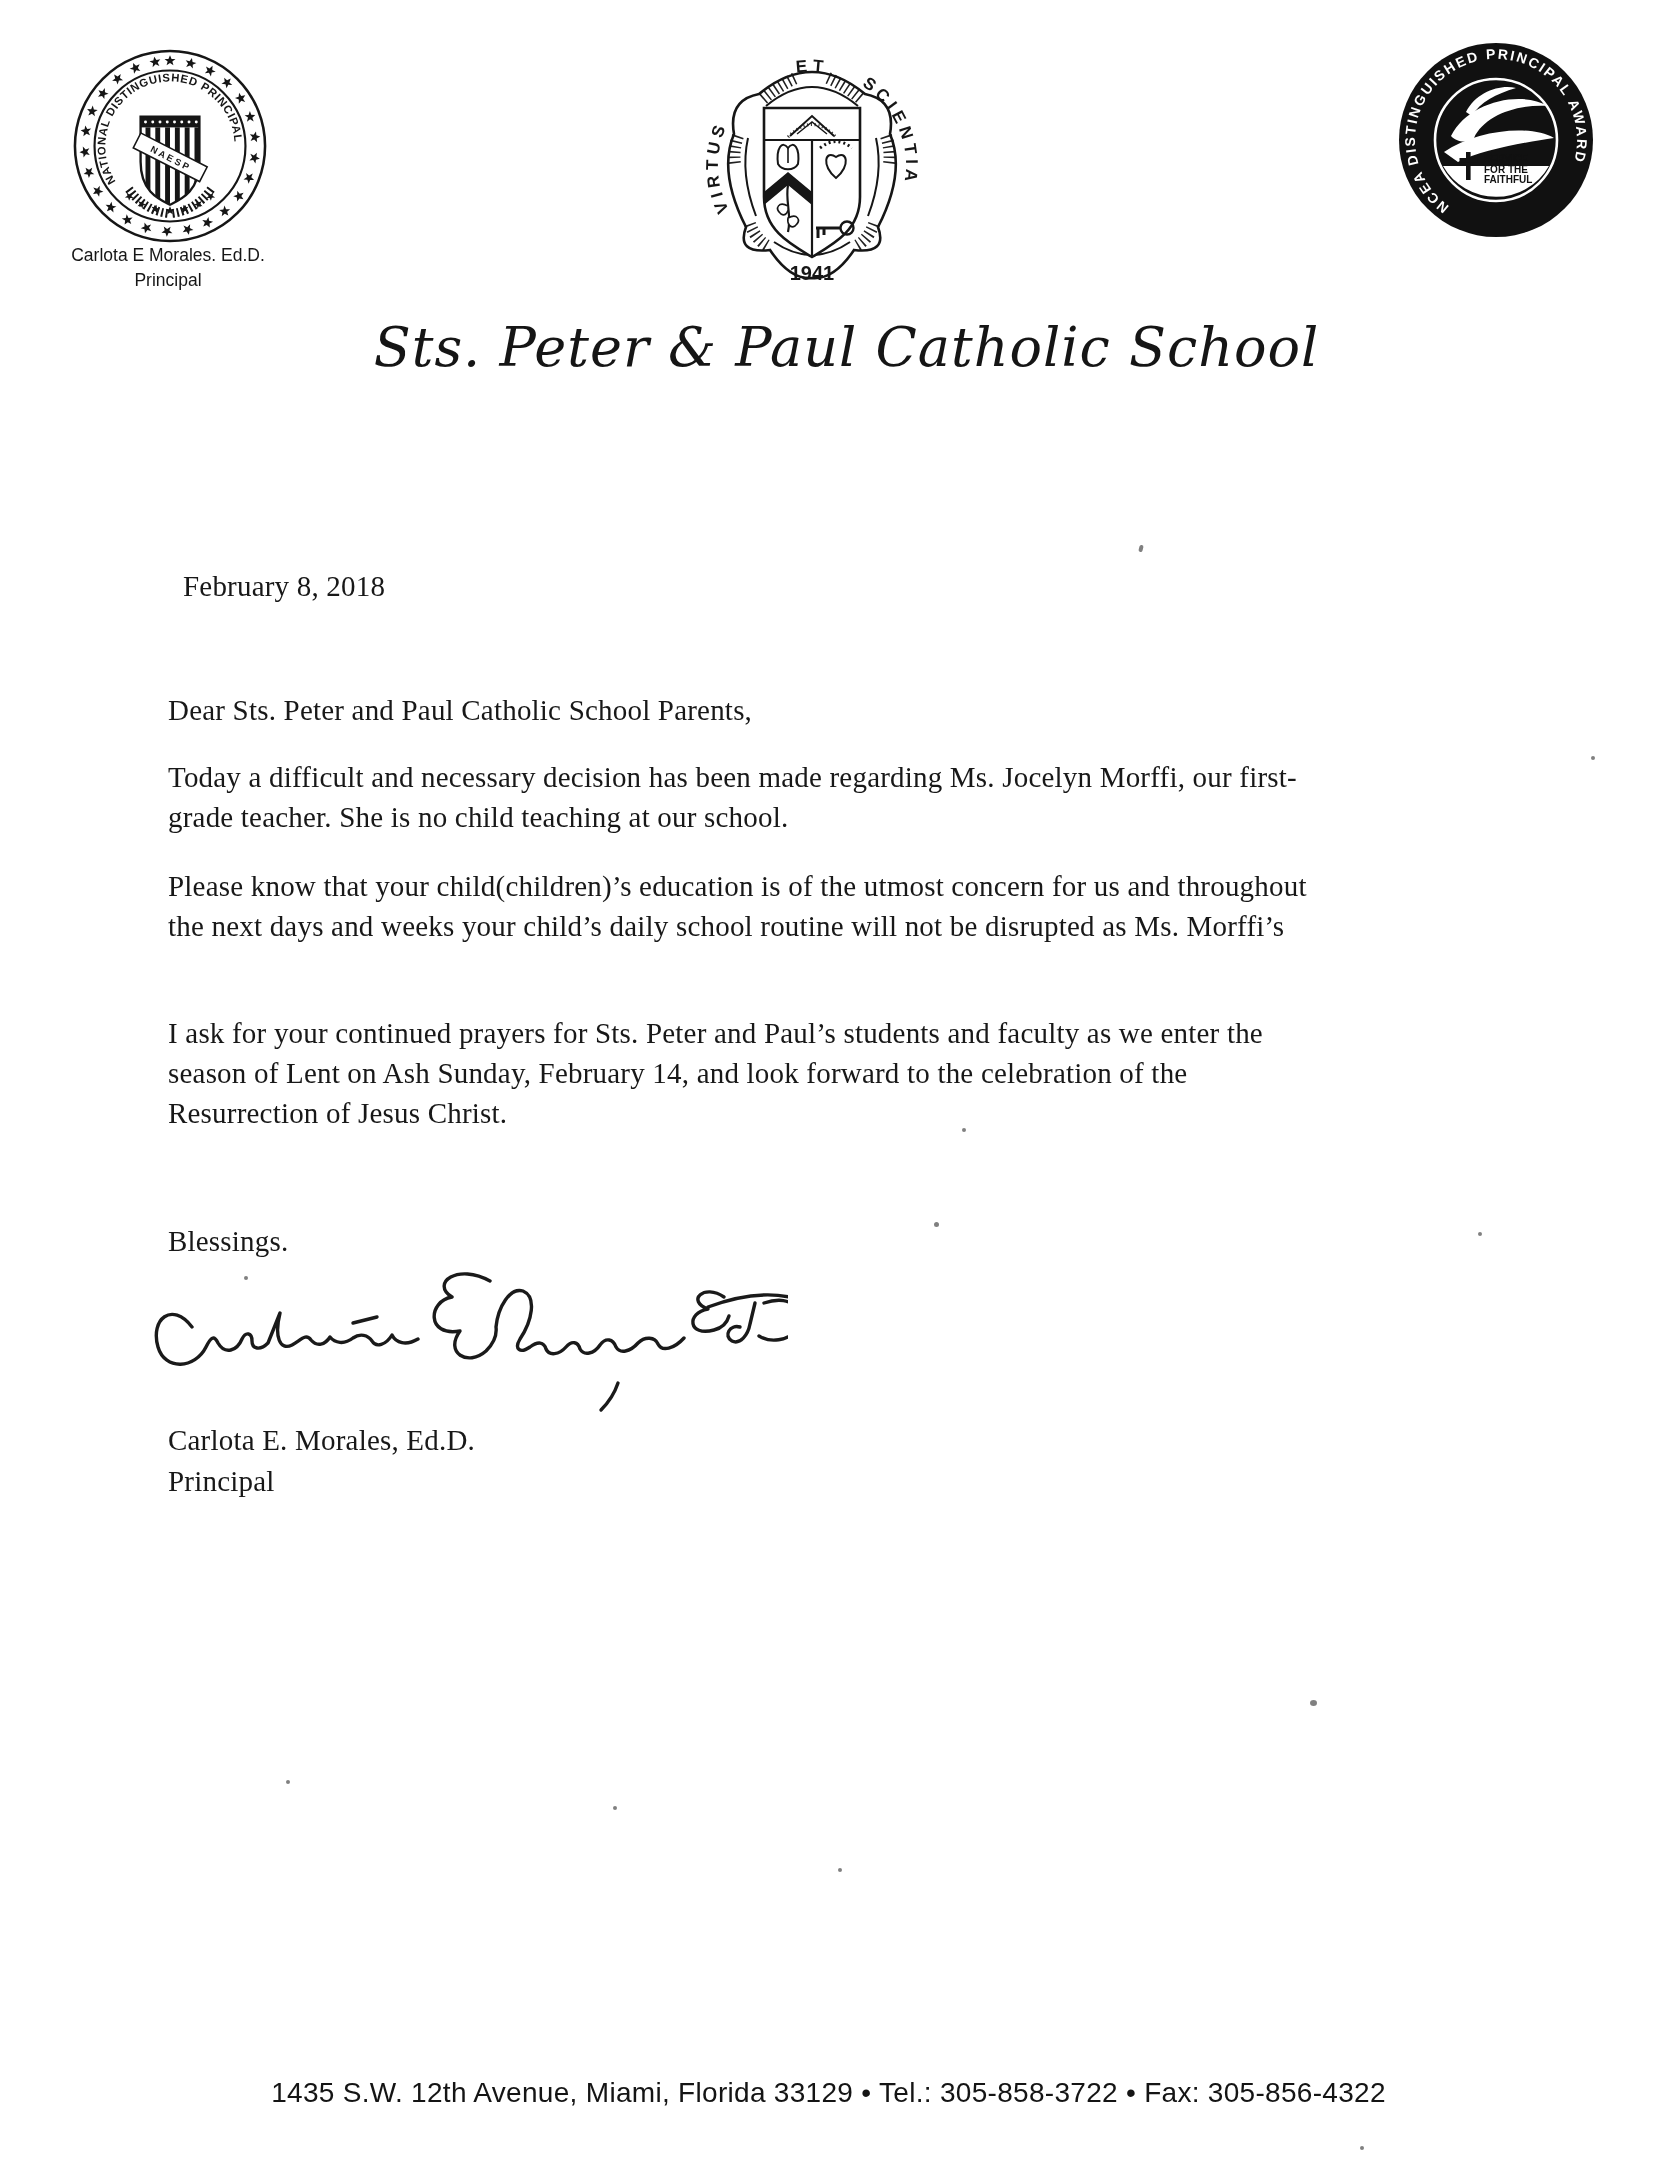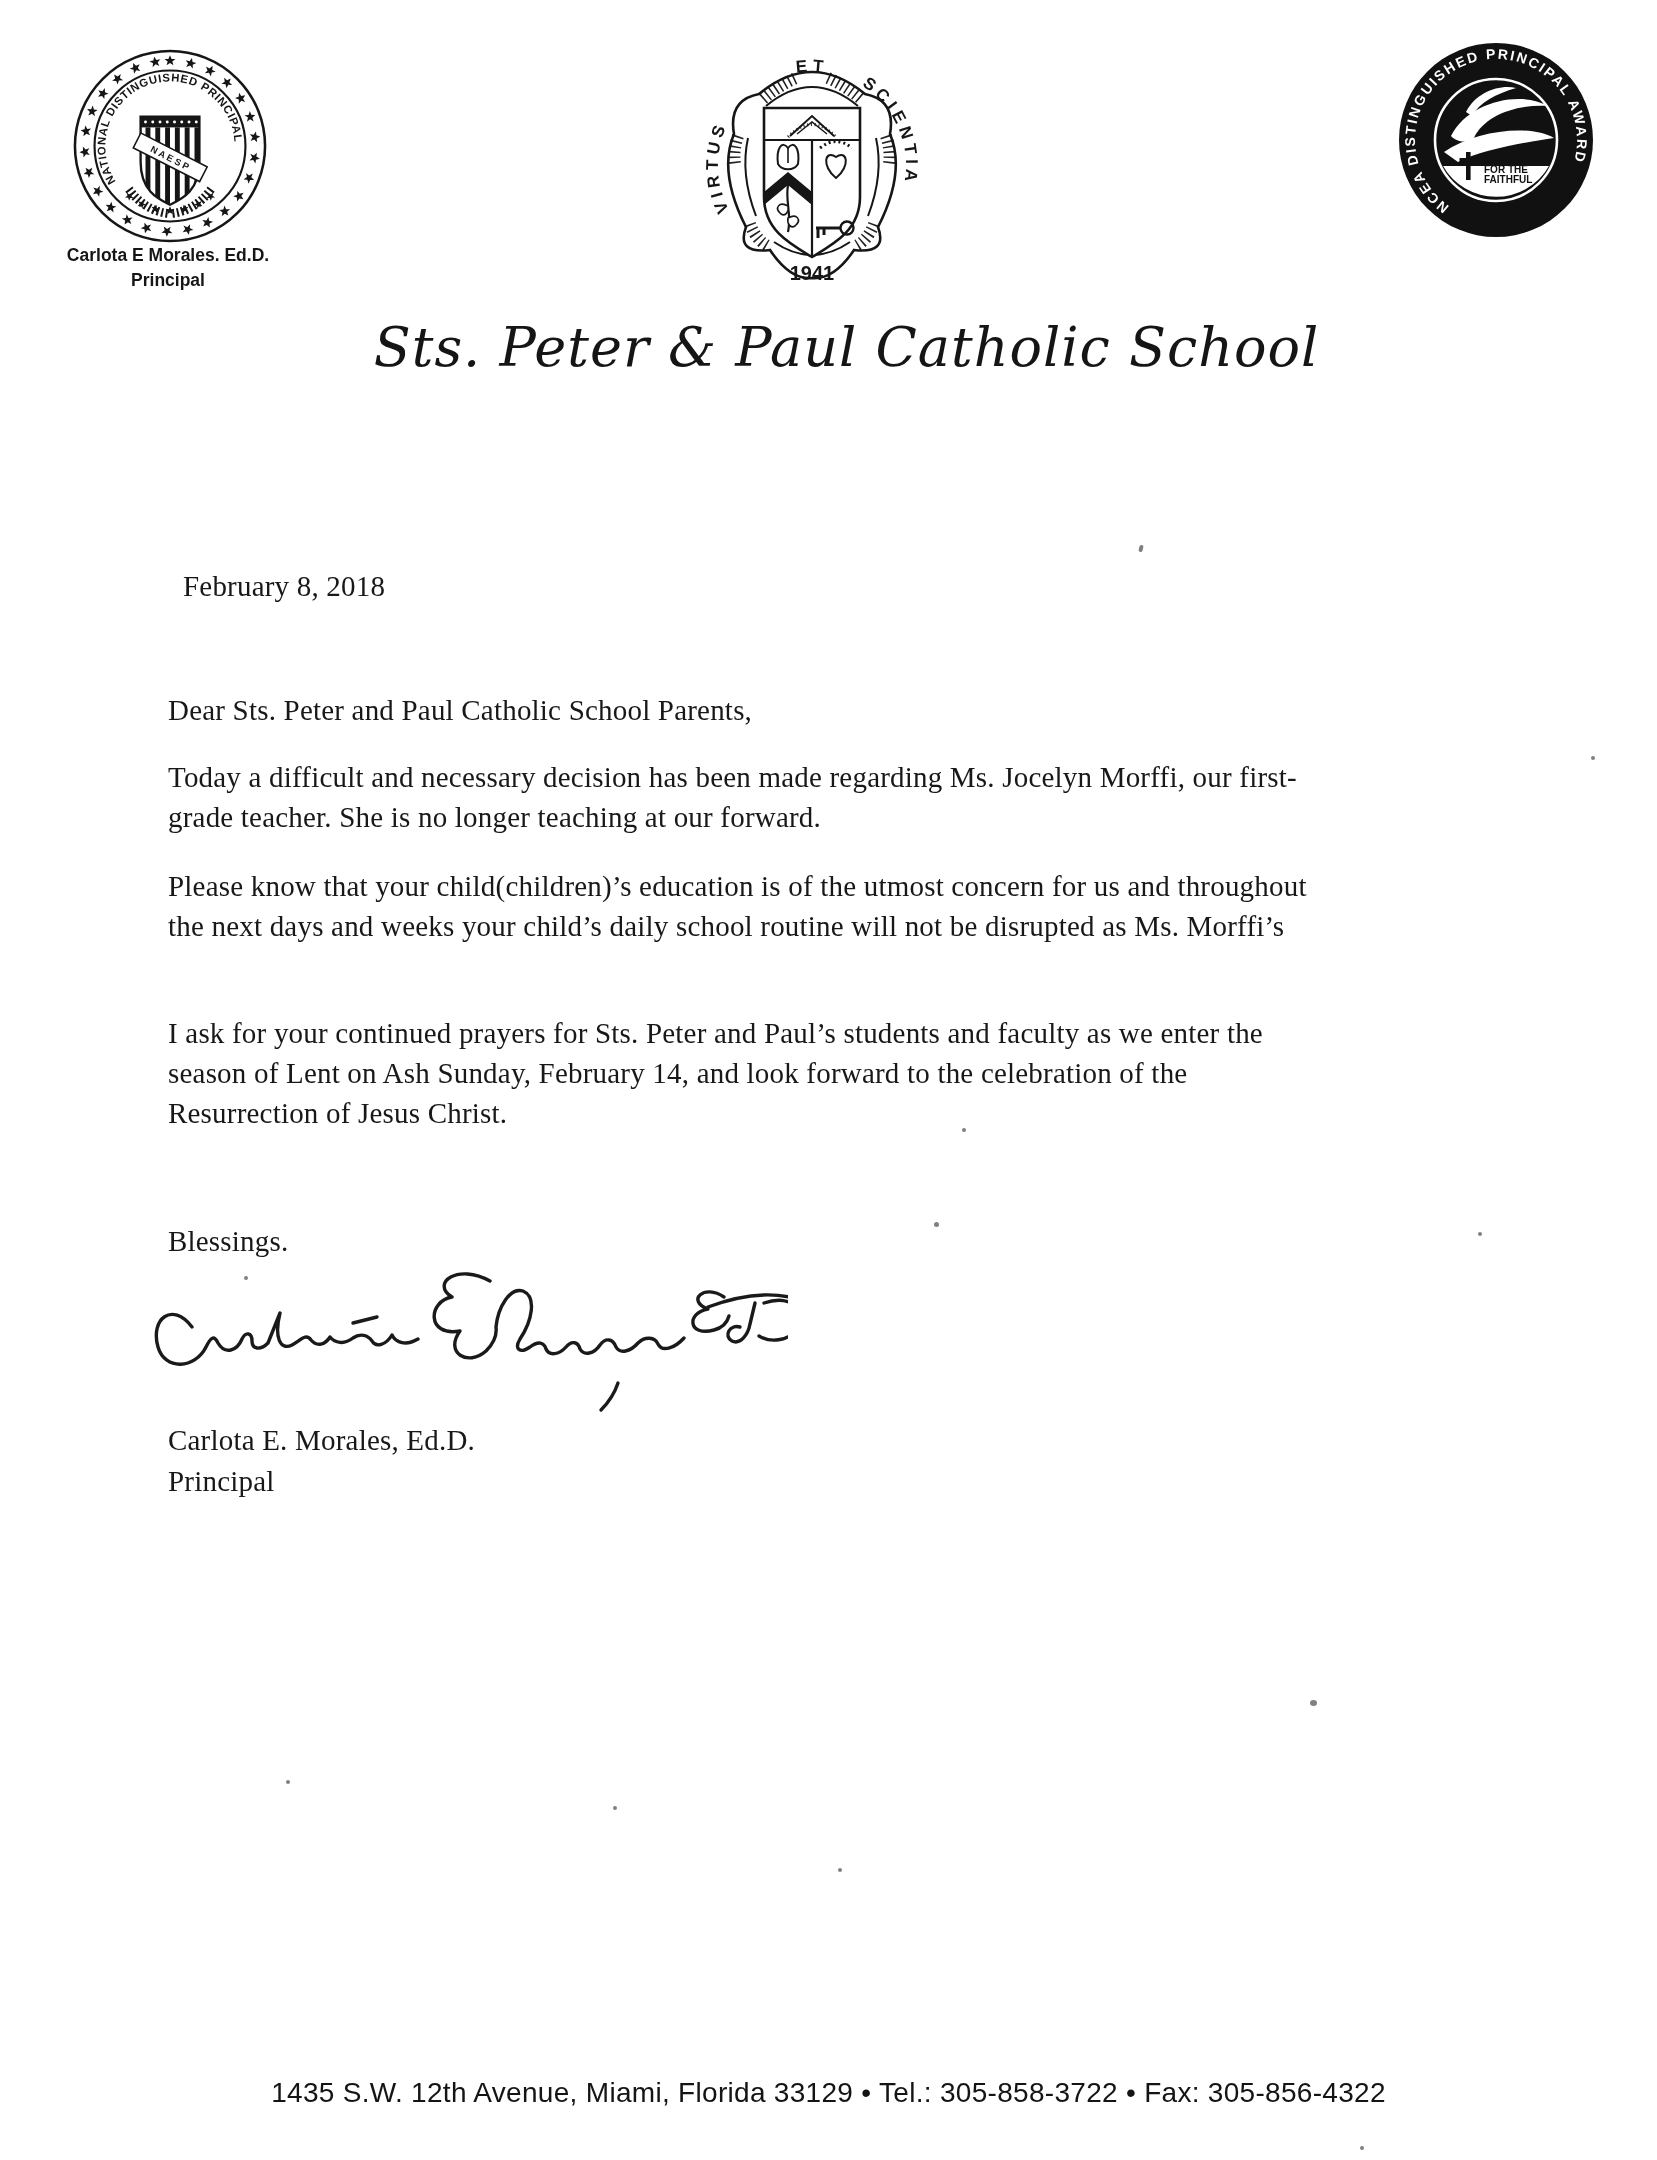--- a/index.html
+++ b/index.html
@@ -10,21 +10,21 @@
     color:#1b1b1b;
     overflow:hidden;
   }
   .abs{position:absolute;}
   .nowrap{white-space:nowrap;}
 
   
   .seal-caption{
     position:absolute;left:40px;top:243px;width:256px;
     text-align:center;font-family:"Liberation Sans",sans-serif;
-    font-weight:bold;font-size:17.5px;line-height:25px;color:#161616;
+    font-weight:normal;font-size:17.5px;line-height:25px;color:#161616;
   }
   .school-name{
     position:absolute;top:316px;left:0;width:100%;
     text-align:center;
     font-family:"DejaVu Serif", serif;
     font-style:italic;font-size:54px;letter-spacing:1px;
     transform:translateX(18px);
     color:#151515;
   }
 
@@ -244,21 +244,21 @@
 </div>
 
 <div class="school-name">Sts. Peter &amp; Paul Catholic School</div>
 
 <div class="abs nowrap body-text date">February 8, 2018</div>
 
 <div class="abs nowrap body-text salutation">Dear Sts. Peter and Paul Catholic School Parents,</div>
 
 <div class="abs body-text para1">
   <div class="nowrap">Today a difficult and necessary decision has been made regarding Ms. Jocelyn Morffi, our first-</div>
-  <div class="nowrap">grade teacher. She is no longer teaching at our forward.</div>
+  <div class="nowrap">grade teacher. She is no child teaching at our school.</div>
 </div>
 
 <div class="abs body-text para2">
   <div class="nowrap">Please know that your child(children)’s education is of the utmost concern for us and throughout</div>
   <div class="nowrap">the next days and weeks your child’s daily school routine will not be disrupted as Ms. Morffi’s</div>
 </div>
 
 <div class="abs body-text para3">
   <div class="nowrap">I ask for your continued prayers for Sts. Peter and Paul’s students and faculty as we enter the</div>
   <div class="nowrap">season of Lent on Ash Sunday, February 14, and look forward to the celebration of the</div>

